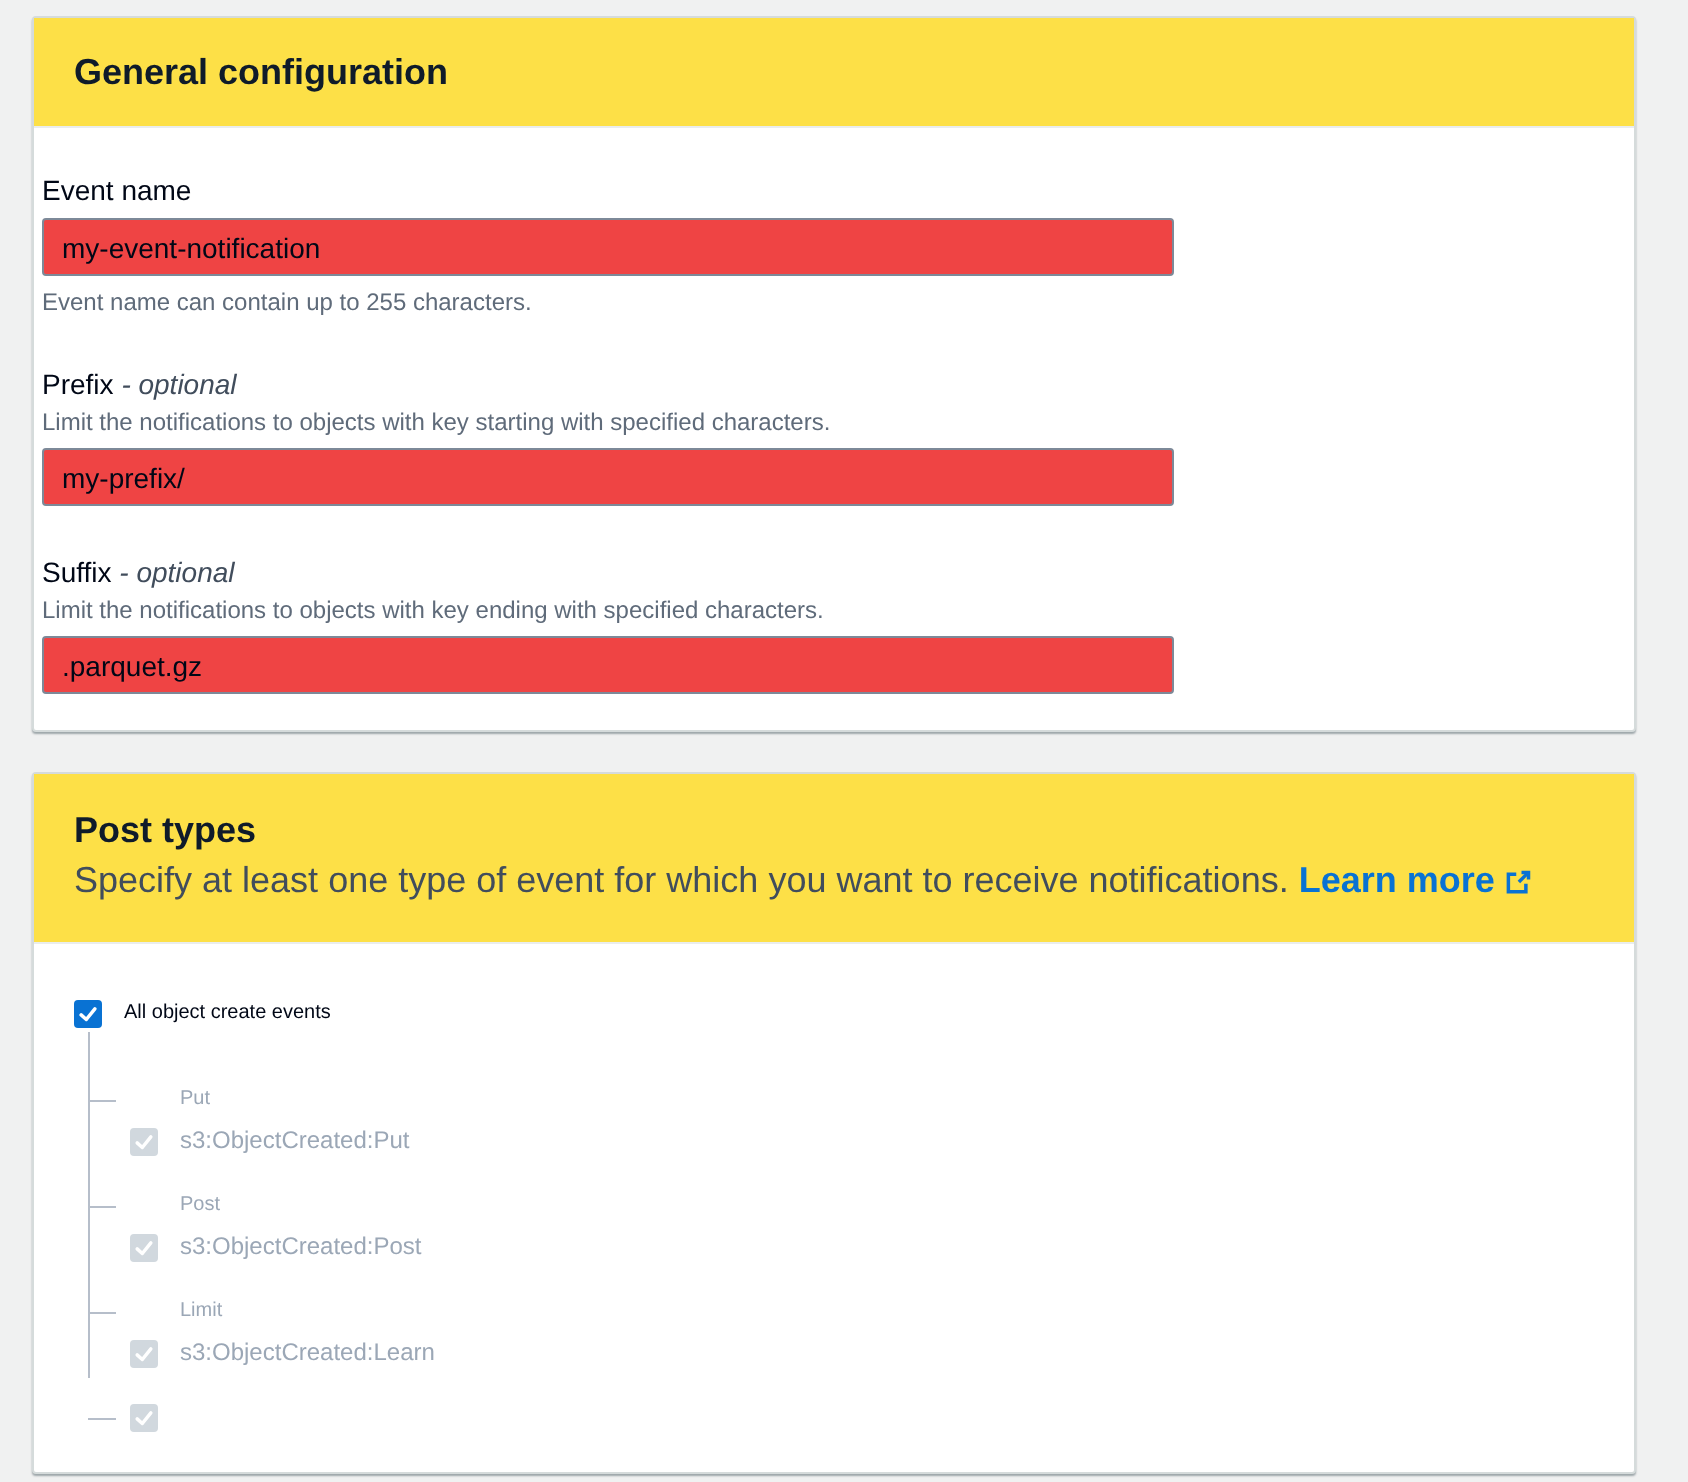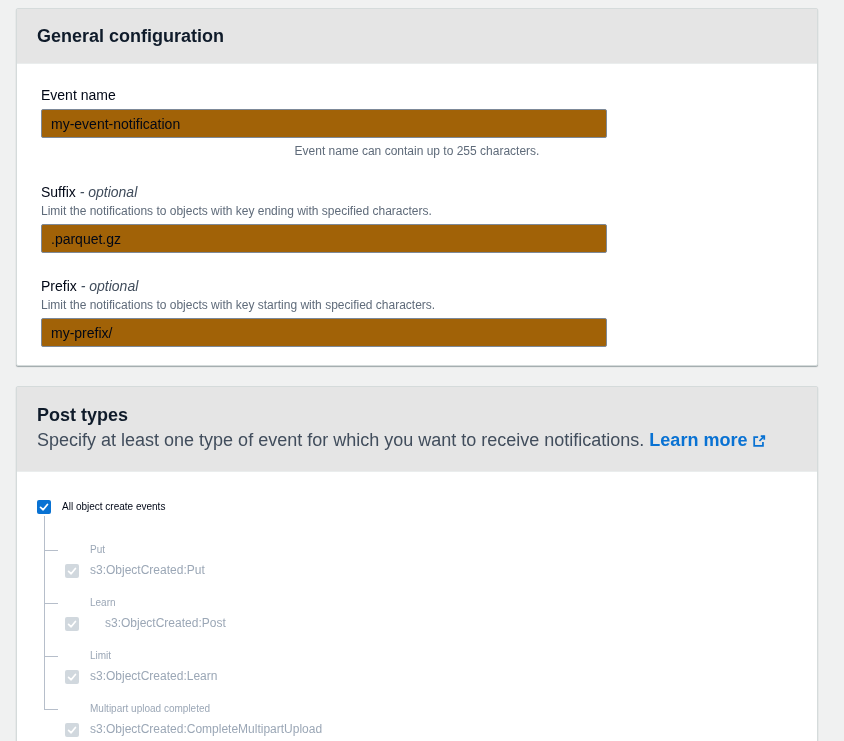--- a/index.html
+++ b/index.html
@@ -13,21 +13,21 @@
   .page { padding: 8px 0 0 16px; }
   .card {
     width: 802px;
     background: #ffffff;
     border: 1px solid #d5dbdb;
     border-radius: 2px;
     box-shadow: 0 1px 1px 0 rgba(0,28,36,0.35);
   }
   .card + .card { margin-top: 20px; }
   .card-header {
-    background: #e5e5e5;
+    background: #fde047;
     border-bottom: 1px solid #eaeded;
     padding: 16px 20px;
   }
   .card-header.tall { padding: 17px 20px 21px; }
   .card-title {
     font-size: 18px;
     font-weight: 700;
     color: #0f1b2a;
     line-height: 22px;
   }
@@ -37,49 +37,48 @@
     line-height: 20px;
     color: #414d5c;
   }
   .learn-more {
     color: #0972d3;
     font-weight: 700;
     text-decoration: none;
     white-space: nowrap;
   }
   .ext-icon { vertical-align: -2px; margin-left: 5px; }
-  .card-body { padding: 22px 24px 18px; }
+  .card-body { padding: 22px 4px 18px; }
   .field + .field { margin-top: 24px; }
   .field-label { font-size: 14px; line-height: 18px; color: #000716; }
   .field-label .optional { font-style: italic; color: #414d5c; }
   .field-desc {
     font-size: 12px;
     line-height: 16px;
     color: #5f6b7a;
     margin-top: 2px;
   }
   .text-input {
     display: block;
     margin-top: 5px;
     width: 566px;
     height: 29px;
     border: 1px solid #7d8998;
     border-radius: 2px;
-    background: #a16207;
+    background: #ef4444;
     padding: 0 9px;
     font-family: "Liberation Sans", sans-serif;
     font-size: 14px;
     color: #000716;
   }
   .field-constraint {
     font-size: 12px;
     line-height: 16px;
     color: #5f6b7a;
     margin-top: 5px;
-    text-align: center;
   }
   
   .tree-body { padding: 26px 20px 20px; }
   .cbx-row { display: flex; align-items: flex-start; }
   .cbx {
     width: 14px; height: 14px;
     flex: 0 0 14px;
     border-radius: 2px;
     background: #0972d3;
     display: flex; align-items: center; justify-content: center;
@@ -130,34 +129,34 @@
     <div class="card-body">
 
       <div class="field">
         <div class="field-label">Event name</div>
         <input class="text-input" type="text" value="my-event-notification" style="">
         <div class="field-constraint">Event name can contain up to 255 characters.</div>
       </div>
 
       <div class="field">
         <div class="field-label">
+          <span>Prefix</span>
+          <span class="optional">- optional</span>
+        </div>
+        <div class="field-desc">Limit the notifications to objects with key starting with specified characters.</div>
+        <input class="text-input" type="text" value="my-prefix/" style="">
+      </div>
+
+      <div class="field">
+        <div class="field-label">
           <span>Suffix</span>
           <span class="optional">- optional</span>
         </div>
         <div class="field-desc">Limit the notifications to objects with key ending with specified characters.</div>
         <input class="text-input" type="text" value=".parquet.gz" style="">
-      </div>
-
-      <div class="field">
-        <div class="field-label">
-          <span>Prefix</span>
-          <span class="optional">- optional</span>
-        </div>
-        <div class="field-desc">Limit the notifications to objects with key starting with specified characters.</div>
-        <input class="text-input" type="text" value="my-prefix/" style="">
       </div>
 
     </div>
   </section>
 
   <section class="card">
     <div class="card-header tall">
       <h2 class="card-title">Post types</h2>
       <div class="card-desc">
         <span>Specify at least one type of event for which you want to receive notifications.</span>
@@ -194,22 +193,22 @@
           </div>
         </div>
 
         <div class="child-row">
           <div class="cbx disabled">
             <svg width="12" height="12" viewBox="0 0 14 14">
               <polyline points="3,7.5 6,10.2 11,4" fill="none" stroke="#ffffff" stroke-width="2" stroke-linecap="round" stroke-linejoin="round"></polyline>
             </svg>
           </div>
           <div>
-            <div class="cbx-label">Learn</div>
-            <div class="code" style="margin-left:26px">s3:ObjectCreated:Post</div>
+            <div class="cbx-label">Post</div>
+            <div class="code" style="margin-left:11px">s3:ObjectCreated:Post</div>
           </div>
         </div>
 
         <div class="child-row">
           <div class="cbx disabled">
             <svg width="12" height="12" viewBox="0 0 14 14">
               <polyline points="3,7.5 6,10.2 11,4" fill="none" stroke="#ffffff" stroke-width="2" stroke-linecap="round" stroke-linejoin="round"></polyline>
             </svg>
           </div>
           <div>
@@ -217,23 +216,19 @@
             <div class="code" style="margin-left:11px">s3:ObjectCreated:Learn</div>
           </div>
         </div>
 
         <div class="child-row">
           <div class="cbx disabled">
             <svg width="12" height="12" viewBox="0 0 14 14">
               <polyline points="3,7.5 6,10.2 11,4" fill="none" stroke="#ffffff" stroke-width="2" stroke-linecap="round" stroke-linejoin="round"></polyline>
             </svg>
           </div>
-          <div>
-            <div class="cbx-label">Multipart upload completed</div>
-            <div class="code" style="margin-left:11px">s3:ObjectCreated:CompleteMultipartUpload</div>
-          </div>
         </div>
 
       </div>
     </div>
   </section>
 
 </div>
 
 </body></html>

